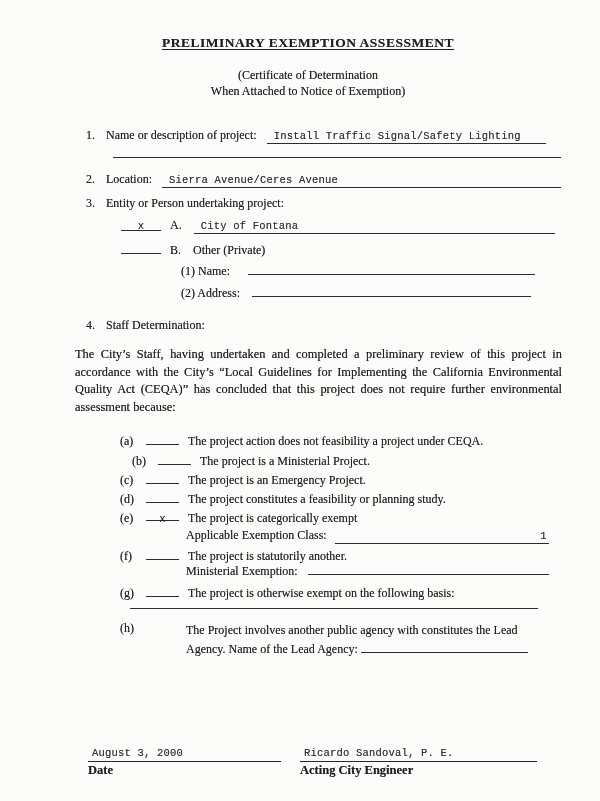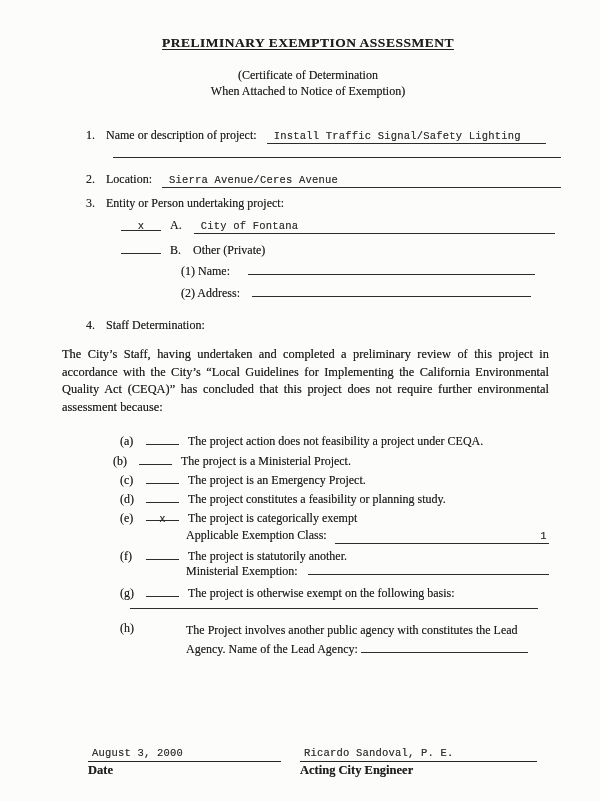--- a/index.html
+++ b/index.html
@@ -80,26 +80,26 @@
     <span class="lbl">(1) Name:</span><span class="fill" style="min-width:278px;margin-left:8px;"></span>
   </div>
   <div class="abs row" style="top:286px;left:173px;">
     <span class="lbl">(2) Address:</span><span class="fill" style="min-width:270px;margin-left:2px;"></span>
   </div>
 
   <div class="abs row" style="top:318px;left:78px;">
     <span class="num">4.</span><span class="lbl">Staff Determination:</span>
   </div>
 
-  <div class="abs para" style="top:346px;left:54px;width:487px;">The City’s Staff, having undertaken and completed a preliminary review of this project in accordance with the City’s “Local Guidelines for Implementing the California Environmental Quality Act (CEQA)” has concluded that this project does not require further environmental assessment because:</div>
+  <div class="abs para" style="top:346px;left:67px;width:487px;">The City’s Staff, having undertaken and completed a preliminary review of this project in accordance with the City’s “Local Guidelines for Implementing the California Environmental Quality Act (CEQA)” has concluded that this project does not require further environmental assessment because:</div>
 
   <div class="abs" style="top:431px;left:112px;">
     <span class="cl-letter">(a)</span><span class="cl-blank"><span class="mark"></span></span><span class="cl-text">The project action does not feasibility a project under CEQA.</span>
   </div>
-  <div class="abs" style="top:451px;left:105px;">
+  <div class="abs" style="top:451px;left:124px;">
     <span class="cl-letter">(b)</span><span class="cl-blank"><span class="mark"></span></span><span class="cl-text">The project is a Ministerial Project.</span>
   </div>
   <div class="abs" style="top:470px;left:112px;">
     <span class="cl-letter">(c)</span><span class="cl-blank"><span class="mark"></span></span><span class="cl-text">The project is an Emergency Project.</span>
   </div>
   <div class="abs" style="top:489px;left:112px;">
     <span class="cl-letter">(d)</span><span class="cl-blank"><span class="mark"></span></span><span class="cl-text">The project constitutes a feasibility or planning study.</span>
   </div>
   <div class="abs" style="top:508px;left:112px;">
     <span class="cl-letter">(e)</span><span class="cl-blank"><span class="mark">x</span></span><span class="cl-text">The project is categorically exempt</span>

